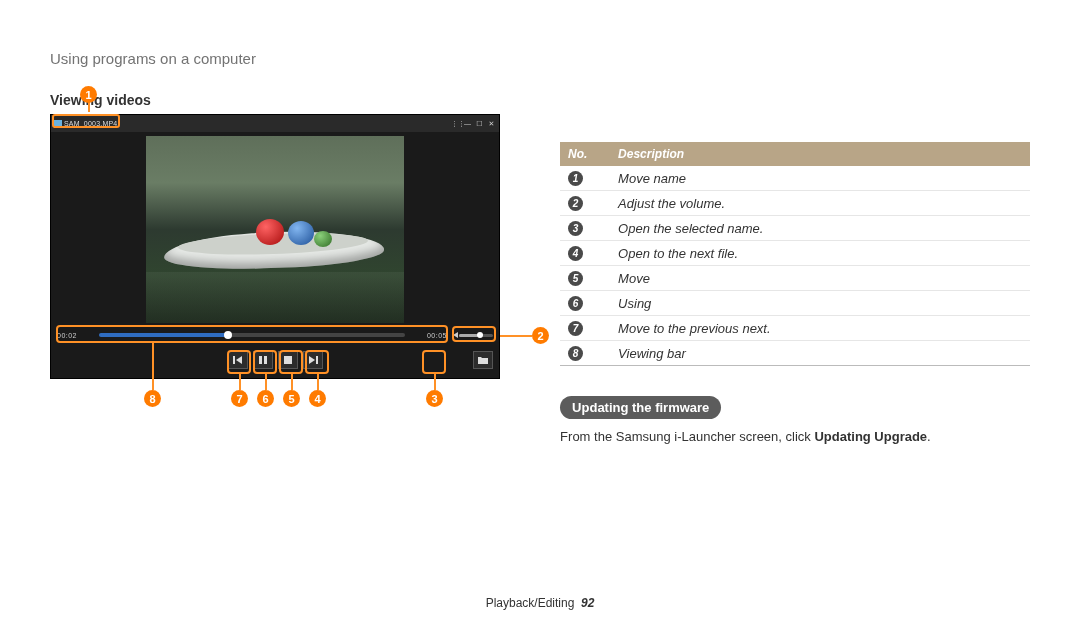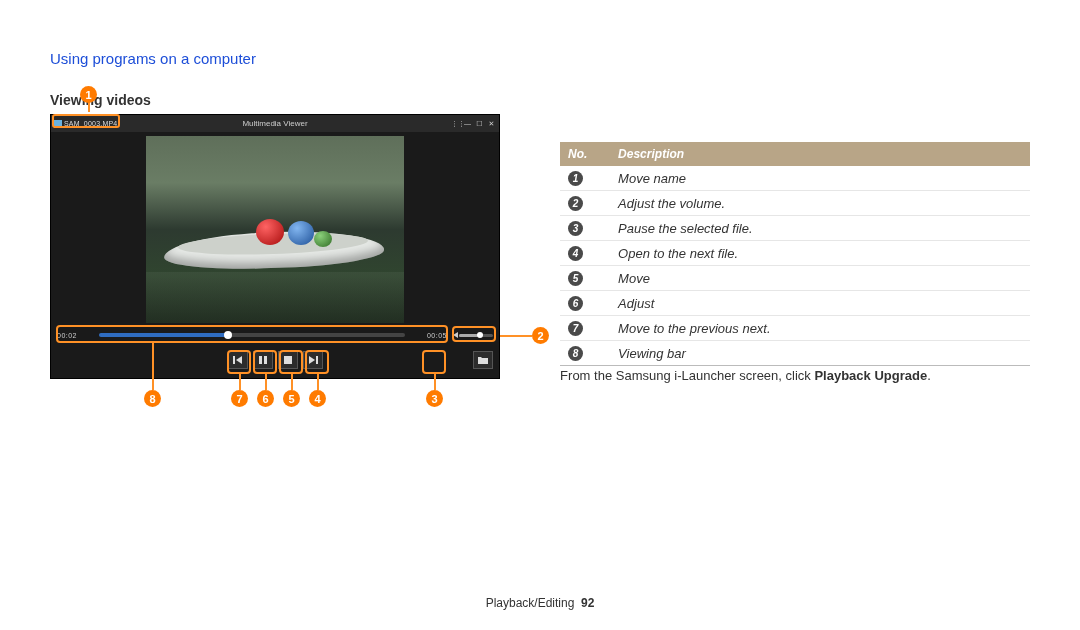--- a/index.html
+++ b/index.html
@@ -1,18 +1,18 @@
 <!DOCTYPE html>
 <html><head>
 <meta charset="utf-8">
 <style>
   * { margin: 0; padding: 0; box-sizing: border-box; }
   body { font-family: Arial, Helvetica, sans-serif; font-size: 13px; color: #333; background: #fff; width: 1080px; height: 630px; position: relative; }
   .page { padding: 50px 50px 30px 50px; }
-  .breadcrumb { color: #1d4ed8; font-size: 15px; margin-bottom: 25px; font-weight: 400; }
+  .breadcrumb { color: #737373; font-size: 15px; margin-bottom: 25px; font-weight: 400; }
   .columns { display: flex; gap: 50px; }
   .col-left { width: 470px; }
   .col-right { width: 480px; margin-top: 50px; }
   .section-title { font-weight: bold; font-size: 14px; margin-bottom: 6px; }
 
   
   .viewer-wrap { position: relative; }
   .viewer { background: #1a1a1a; width: 450px; height: 265px; position: relative; border: 1px solid #000; }
   .vw-titlebar { height: 17px; background: #2a2a2a; display: flex; align-items: center; color: #ddd; font-size: 8px; position: relative; }
   .vw-fileicon { width: 8px; height: 8px; background: #6bb3e0; margin-left: 3px; }
@@ -54,21 +54,21 @@
   .desc-table thead th { text-align: left; background:#b8a587; color:#fff; font-weight:bold; font-size:12px; padding:5px 8px; }
   .desc-table thead th:first-child { width: 50px; }
   .desc-table tbody td { padding: 4px 8px; font-size: 13px; border-bottom: 1px solid #e6e6e6; }
   .desc-table tbody tr:last-child td { border-bottom: 1px solid #bbb; }
   .circ-num { display:inline-flex; width:15px; height:15px; border-radius:50%; background:#4a4a4a; color:#fff; font-size:10px; align-items:center; justify-content:center; font-weight:bold; }
 
   .pill { display:inline-block; background:#5c5c5c; color:#fff; border-radius:12px; padding:4px 12px; font-weight:bold; font-size:13px; margin-top:30px; margin-bottom:8px; }
   .firmware-text { font-size:13px; line-height:1.5; }
 
   .footer { position:absolute; bottom: 20px; left:0; right:0; text-align:center; font-size:12px; color:#333; }
-  .footer .pg { font-weight:bold; }
+  .footer .pg { font-weight:bold;font-style:italic; }
 </style>
 </head>
 <body>
 
 <div class="page">
   <div class="breadcrumb">Using programs on a computer</div>
 
   <div class="columns">
     <div class="col-left">
       <div class="section-title">Viewing videos</div>
@@ -76,21 +76,20 @@
       <div class="viewer-wrap">
 
         <div class="bub" style="top:-28px; left:30px;">1</div>
         <div class="ring-line" style="left:38px; top:-12px; width:2px; height:10px;"></div>
         <div class="ring-box" style="left:2px; top:0px; width:68px; height:14px; border-radius:3px;"></div>
 
         <div class="viewer">
           <div class="vw-titlebar">
             <div class="vw-fileicon"></div>
             <span class="vw-filename">SAM_0003.MP4</span>
-            <span class="vw-centertitle">Multimedia Viewer</span>
             <div class="vw-winbtns">
               <span class="vw-winbtn">⋮⋮</span>
               <span class="vw-winbtn">—</span>
               <span class="vw-winbtn">☐</span>
               <span class="vw-winbtn">✕</span>
             </div>
           </div>
           <div class="vw-video">
             <div class="boat-hull"></div>
             <div class="boat-interior"></div>
@@ -191,47 +190,48 @@
           <tr>
               <td><span class="circ-num">1</span></td>
               <td>Move name</td>
             </tr>
           <tr>
               <td><span class="circ-num">2</span></td>
               <td>Adjust the volume.</td>
             </tr>
           <tr>
               <td><span class="circ-num">3</span></td>
-              <td>Pause the selected file.</td>
+              <td>Open the selected name.</td>
             </tr>
           <tr>
               <td><span class="circ-num">4</span></td>
               <td>Open to the next file.</td>
             </tr>
           <tr>
               <td><span class="circ-num">5</span></td>
               <td>Move</td>
             </tr>
           <tr>
               <td><span class="circ-num">6</span></td>
-              <td>Adjust</td>
+              <td>Using</td>
             </tr>
           <tr>
               <td><span class="circ-num">7</span></td>
               <td>Move to the previous next.</td>
             </tr>
           <tr>
               <td><span class="circ-num">8</span></td>
               <td>Viewing bar</td>
             </tr>
         </tbody>
       </table>
 
+      <div class="pill">Updating the firmware</div>
       <div class="firmware-text">
-        <span>From the Samsung i-Launcher screen, click </span><b>Playback Upgrade</b><span>.</span>
+        <span>From the Samsung i-Launcher screen, click </span><b>Updating Upgrade</b><span>.</span>
       </div>
     </div>
   </div>
 </div>
 
 <div class="footer">
   <span>Playback/Editing</span>&nbsp;&nbsp;<span class="pg">92</span>
 </div>
 
 </body></html>

